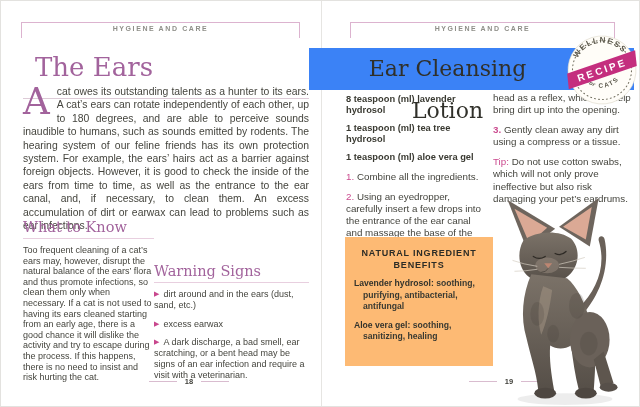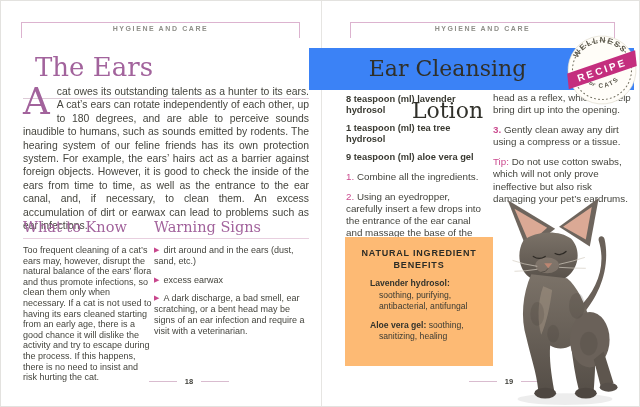--- a/index.html
+++ b/index.html
@@ -21,21 +21,21 @@
   .title-wrap{position:absolute;left:22px;top:40px;width:286px;
     border-bottom:1px solid #ddcbd7;padding-bottom:5px;}
   .page-title{font-family:"DejaVu Serif",serif;font-weight:normal;font-size:26px;
     color:#a2639c;margin:12px;line-height:28px;}
   .intro{position:absolute;left:22px;top:84px;width:286px;text-align:justify;
     font-size:10.4px;line-height:13.4px;color:#45453e;}
   .dropcap{float:left;font-family:"DejaVu Serif",serif;font-size:37px;line-height:29px;
     color:#a2639c;padding:2px 7px 0 0;}
   .cols{position:absolute;left:22px;top:218px;width:286px;display:flex;gap:0;}
   .col-know{width:131px;flex:0 0 131px;}
-  .col-warn{flex:1;}
+  .col-warn{flex:1;margin-top:44px;}
   .subhead{font-family:"DejaVu Serif",serif;font-weight:normal;font-size:14.5px;color:#a2639c;
     margin:0 0 6px 0;border-bottom:1px solid #e8cfdf;padding-bottom:3px;}
   .col-body{font-size:9px;line-height:10.6px;color:#45453e;}
   .warn-item{margin:0 0 8px 0;font-size:9px;line-height:10.8px;color:#45453e;}
   .tri{color:#c8478d;font-size:7px;margin-right:4px;vertical-align:1px;}
 
   
   .pagenum{position:absolute;top:376px;width:320px;text-align:center;font-size:7.5px;
     font-weight:bold;color:#3e3e38;margin-left:28px;}
   .pagenum .rule{display:inline-block;width:28px;height:1px;background:#d9bccf;
@@ -50,22 +50,22 @@
   .ing-col{position:absolute;left:345px;top:93px;width:138px;}
   .ingredient{margin:0 0 7px 0;font-size:9.3px;line-height:11px;font-weight:bold;color:#3a3a32;}
   .step{margin:8px 0 0 0;font-size:9.8px;line-height:12.1px;color:#45453e;}
   .step .num,.tip-label{color:#cb4b8f;font-weight:normal;}
   .col2{position:absolute;left:492px;top:91px;width:139px;}
   .col2 p{margin:0 0 8px 0;font-size:9.8px;line-height:12.1px;color:#45453e;}
   .benefits{position:absolute;left:344px;top:236px;width:148px;background:#fdba74;
     padding:10px 9px 23px 9px;box-sizing:border-box;z-index:1;}
   .ben-title{margin:0 0 4px 0;text-align:center;font-size:9px;line-height:12px;
     letter-spacing:0.8px;font-weight:bold;color:#2c2c26;}
-  .ben-item{margin:7px 0 0 16px;font-size:8.6px;line-height:11.6px;color:#3a3a32;
-    padding-left:9px;text-indent:-9px;}
+  .ben-item{margin:7px 0 0 0;font-size:8.6px;line-height:11.6px;color:#3a3a32;
+    padding-left:9px;text-indent:-9px;font-weight:bold;}
   .ben-item b{color:#33332c;}
   .cat{position:absolute;left:492px;top:194px;width:148px;height:213px;z-index:3;}
 </style>
 </head>
 <body>
 
 <div class="spread">
   <div class="spine"></div>
 
   <div class="frame" style="left:20px;top:21px;width:277px;">
@@ -124,21 +124,21 @@
       <g transform="rotate(-13 35 35)">
         <rect x="-5" y="27" width="80" height="15.5" fill="#c42e7e"></rect>
         <text x="35" y="38.6" text-anchor="middle" font-size="10" font-weight="bold" fill="#ffffff" letter-spacing="2.4" font-family="Liberation Sans,sans-serif">RECIPE</text>
       </g>
     </svg>
   </div>
 
   <div class="ing-col">
     <p class="ingredient">8 teaspoon (ml) lavender hydrosol</p>
     <p class="ingredient">1 teaspoon (ml) tea tree hydrosol</p>
-    <p class="ingredient">9 teaspoon (ml) aloe vera gel</p>
+    <p class="ingredient">1 teaspoon (ml) aloe vera gel</p>
     <p class="step"><span class="num">1.</span> <span>Combine all the ingredients.</span></p>
     <p class="step"><span class="num">2.</span> <span>Using an eyedropper, carefully insert a few drops into the entrance of the ear canal and massage the base of the ear using your thumb and forefinger pinched together to distribute the lotion. The cat will shake its</span></p>
   </div>
 
   <div class="col2">
     <p>head as a reflex, which will help bring dirt up into the opening.</p>
     <p><span class="num" style="color:#cb4b8f;font-weight:bold;">3.</span> <span>Gently clean away any dirt using a compress or a tissue.</span></p>
     <p><span class="tip-label">Tip:</span> <span>Do not use cotton swabs, which will not only prove ineffective but also risk damaging your pet’s eardrums.</span></p>
   </div>
 

